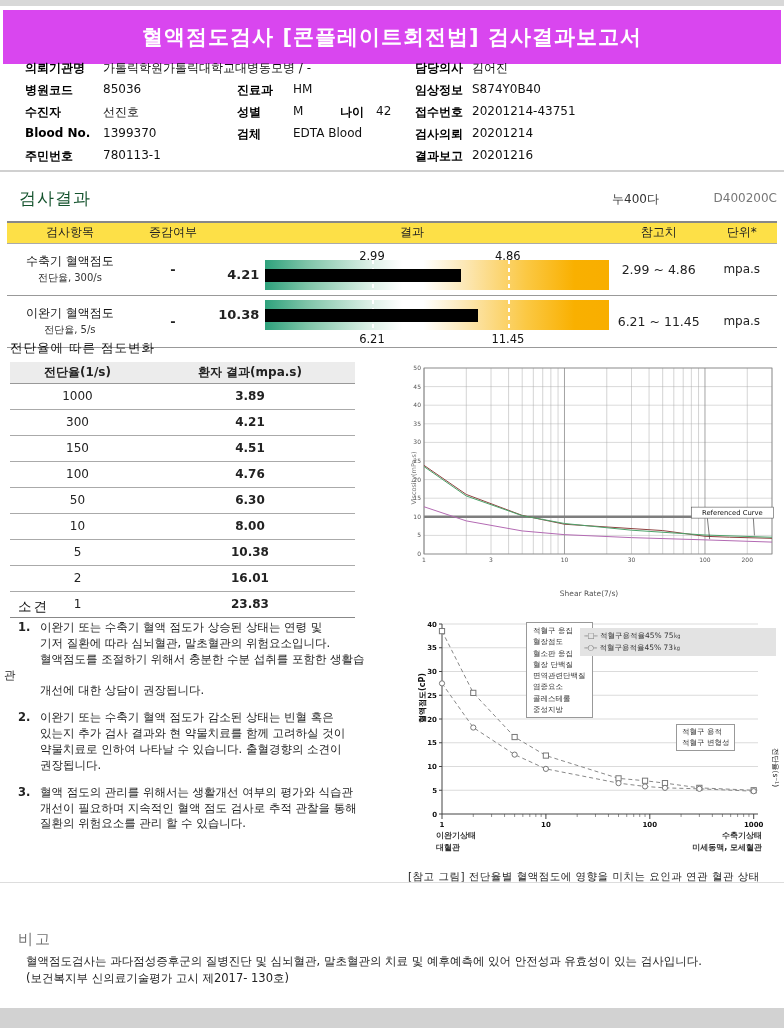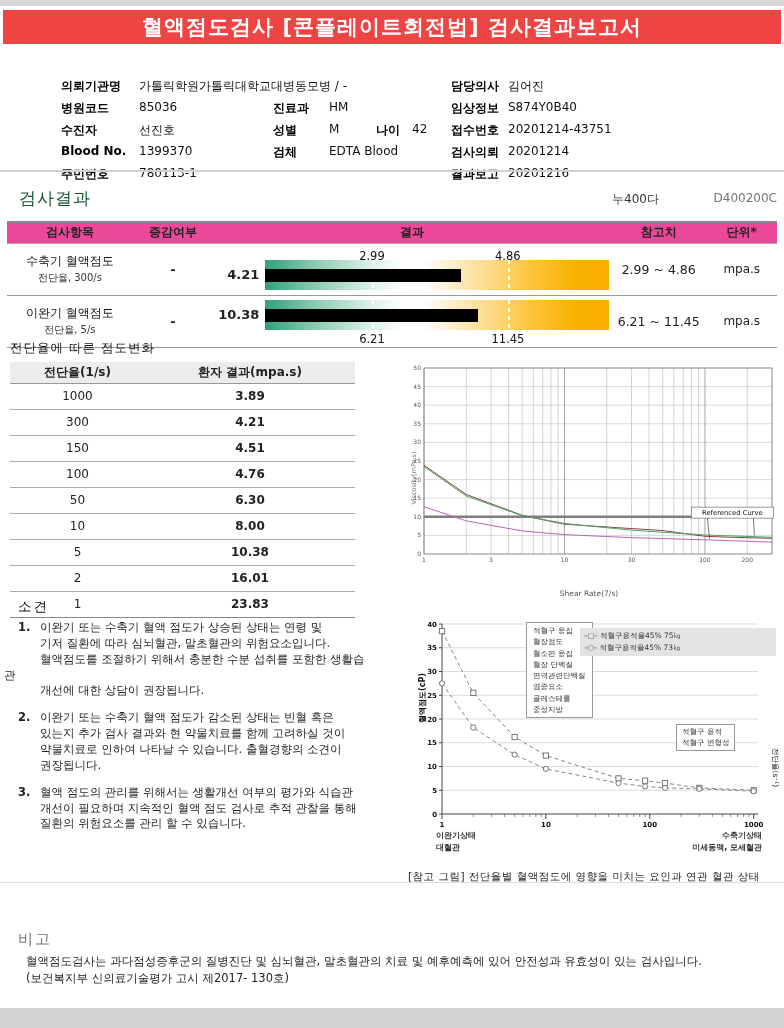--- a/index.html
+++ b/index.html
@@ -3,46 +3,46 @@
 <meta charset="utf-8">
 <style>
   * { margin:0; padding:0; box-sizing:border-box; }
   html,body { background:#fff; }
   body { font-family:"DejaVu Sans","Liberation Sans",sans-serif; color:#222; }
   .page { position:relative; width:784px; height:1028px; background:#fff; overflow:hidden; }
 
   .topbar { position:absolute; top:0; left:0; right:0; height:6px; background:#d8d8d8; }
   .bottombar { position:absolute; bottom:0; left:0; right:0; height:20px; background:#d2d2d2; }
 
-  .banner { position:absolute; top:10px; left:3px; right:3px; height:34px; background:#ef4444;
+  .banner { position:absolute; top:10px; left:3px; right:3px; height:54px; background:#d946ef;
             display:flex; align-items:center; justify-content:center; }
   .banner .title { color:#fff; font-size:21px; font-weight:bold; letter-spacing:1px; }
 
   
-  .info { position:absolute; top:75px; left:0; right:0;padding-left:36px; }
+  .info { position:absolute; top:57px; left:0; right:0; }
   .info-row { position:relative; height:22px; }
   .info-row span { position:absolute; top:3px; font-size:12px; white-space:nowrap; }
   .lbl { font-weight:bold; color:#000; }
   .val { color:#111; }
   .p-l1 { left:25px; } .p-v1 { left:103px; }
   .p-l2 { left:237px; } .p-v2 { left:293px; }
   .p-l2b { left:340px; } .p-v2b { left:376px; }
   .p-l3 { left:415px; } .p-v3 { left:472px; }
 
   .hdiv { position:absolute; top:170px; left:0; right:0; height:2px; background:#d0d0d0; }
 
   
   .results { position:absolute; top:183px; left:7px; right:7px; }
   .res-head { position:relative; height:38px; }
   .res-title { position:absolute; left:12px; top:4px; font-size:17px; color:#14532d; letter-spacing:1px; }
   .res-code1 { position:absolute; right:118px; top:8px; font-size:12px; color:#333; }
   .res-code2 { position:absolute; right:0px; top:8px; font-size:12px; color:#777; }
 
   table.rtable { width:100%; border-collapse:collapse; border-top:2px solid #888; border-bottom:1px solid #999; }
-  .rtable th { background:#ec4899; font-size:12px; font-weight:bold; color:#222; height:21px;
+  .rtable th { background:#fde047; font-size:12px; font-weight:normal; color:#222; height:21px;
                border-bottom:1px solid #aaa;margin-top:6px; }
   .rtable td { border-top:1px solid #999; vertical-align:middle; }
   .rtable tr.rrow { height:52px; }
   td.c-name { width:125px; text-align:center; }
   td.c-flag { width:80px; text-align:center; font-weight:bold; font-size:13px; }
   td.c-bar  { width:395px; }
   td.c-ref  { width:95px; text-align:center; font-size:12.5px; }
   td.c-unit { width:70px; text-align:center; font-size:12px; }
   .item-name { font-size:12px; color:#111; }
   .item-sub { font-size:10px; color:#333; margin-top:1px; }

